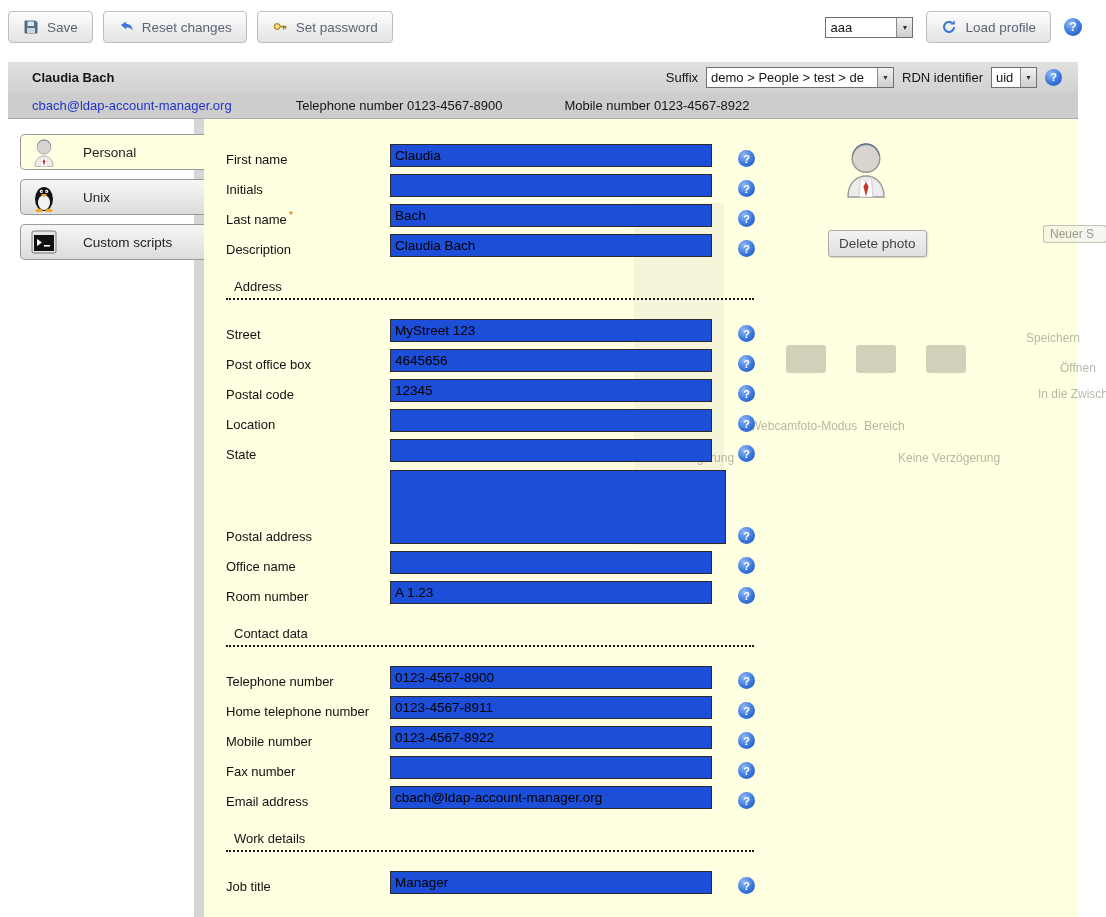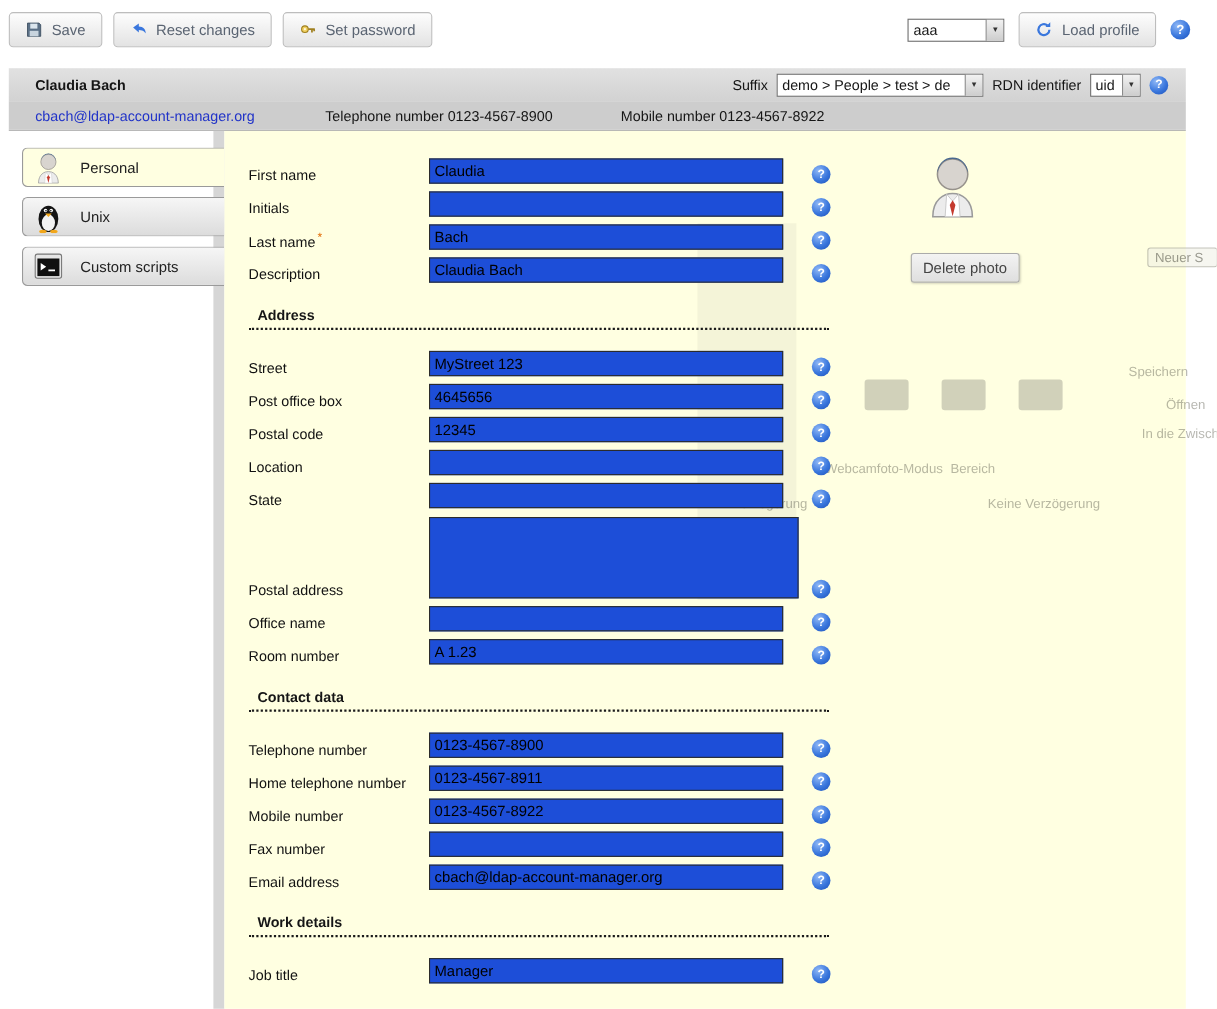--- a/index.html
+++ b/index.html
@@ -51,21 +51,21 @@
 
   .account-body { display: flex; height: 799px; position: relative; }
 
   
   .tabs-col { width: 196px; flex: none; background: #fff; padding-top: 15px; position: relative; }
   .tabs-strip { position: absolute; right: 0; top: 0; bottom: 0; width: 10px; background: #d6d6d6; z-index: 0; }
   .tab {
     position: relative; z-index: 2; margin: 0 0 9px 12px; width: 184px; height: 36px;
     border: 1px solid #9a9a9a; border-right: none; border-radius: 5px 0 0 5px;
     background: linear-gradient(#f6f6f6, #dcdcdc);
-    display: flex; align-items: center; gap: 16px; padding-left: 10px; cursor: pointer;
+    display: flex; align-items: center; gap: 26px; padding-left: 10px; cursor: pointer;
   }
   .tab.active { background: #FFFFE1; }
   .tab-icon { width: 26px; height: 30px; flex: none; }
   .tab-icon svg { width: 100%; height: 100%; display: block; }
   .tab-label { font-size: 13.5px; color: #222; }
 
   
   .content { flex: 1; background: #FFFFE1; position: relative; padding: 26px 0 0 22px; }
 
   .personal-form { position: relative; z-index: 1; }
@@ -76,21 +76,21 @@
   .row-input {
     width: 322px; height: 23px; border: 1px solid #2b2b2b; background: #1d4ed8;
     font-family: "Liberation Sans", sans-serif; font-size: 13.5px; padding: 2px 4px; color: #000;
   }
   textarea.row-input { width: 336px; height: 74px; resize: none; }
   .row-help { margin-left: 26px; }
   .textarea-row .row-help { margin-left: 12px; }
 
   .section-header {
     width: 528px; border-bottom: 2px dotted #1a1a1a; padding: 2px 0 3px 8px;
-    font-weight: bold; font-size: 13px; margin: 20px 0 20px 0; line-height: 16px;
+    font-weight: normal; font-size: 13px; margin: 20px 0 20px 0; line-height: 16px;
   }
 
   
   .photo-block { position: absolute; left: 624px; top: 18px; width: 150px; z-index: 2; }
   .photo-avatar { width: 48px; height: 62px; margin-left: 14px; }
   .photo-avatar svg { width: 100%; height: 100%; display: block; }
   .delete-photo-btn {
     margin-top: 31px; padding: 5px 10px; background: linear-gradient(#f3f3f3, #dfdfdf);
     border: 1px solid #ababab; border-radius: 3px; color: #444; font-size: 13.5px;
     cursor: pointer; font-family: inherit; box-shadow: 1px 1px 2px rgba(0,0,0,0.15); text-align: right;

